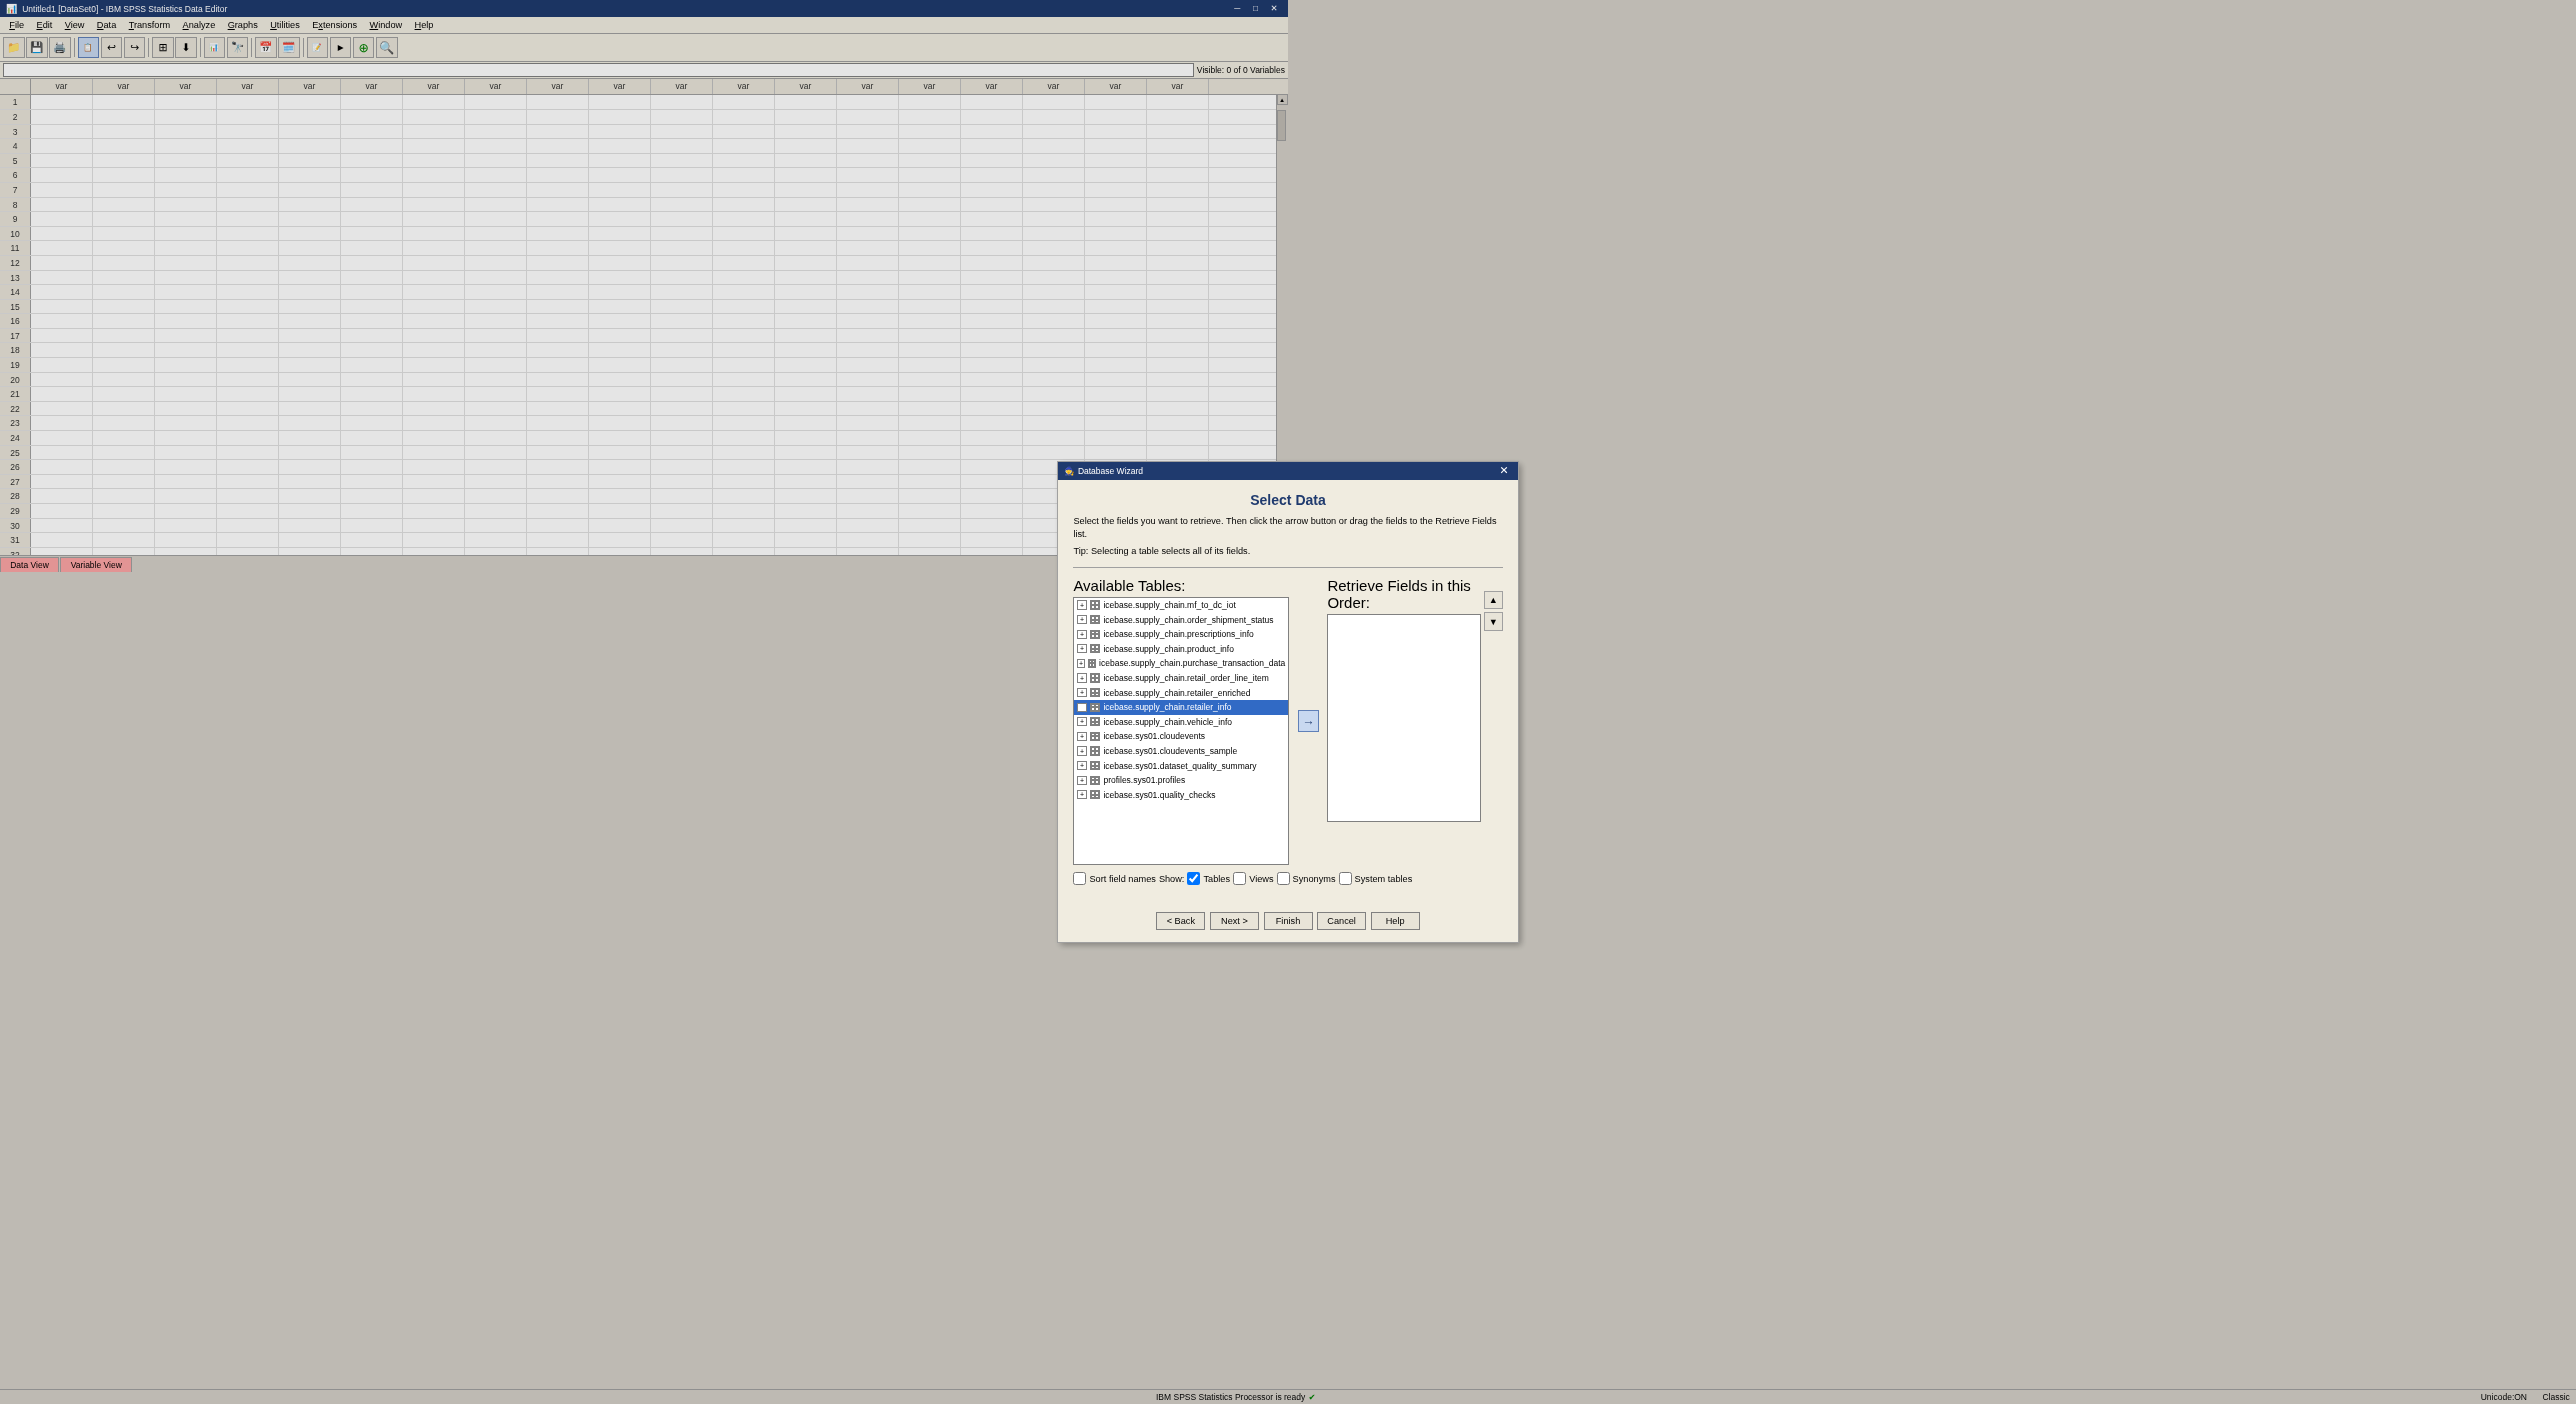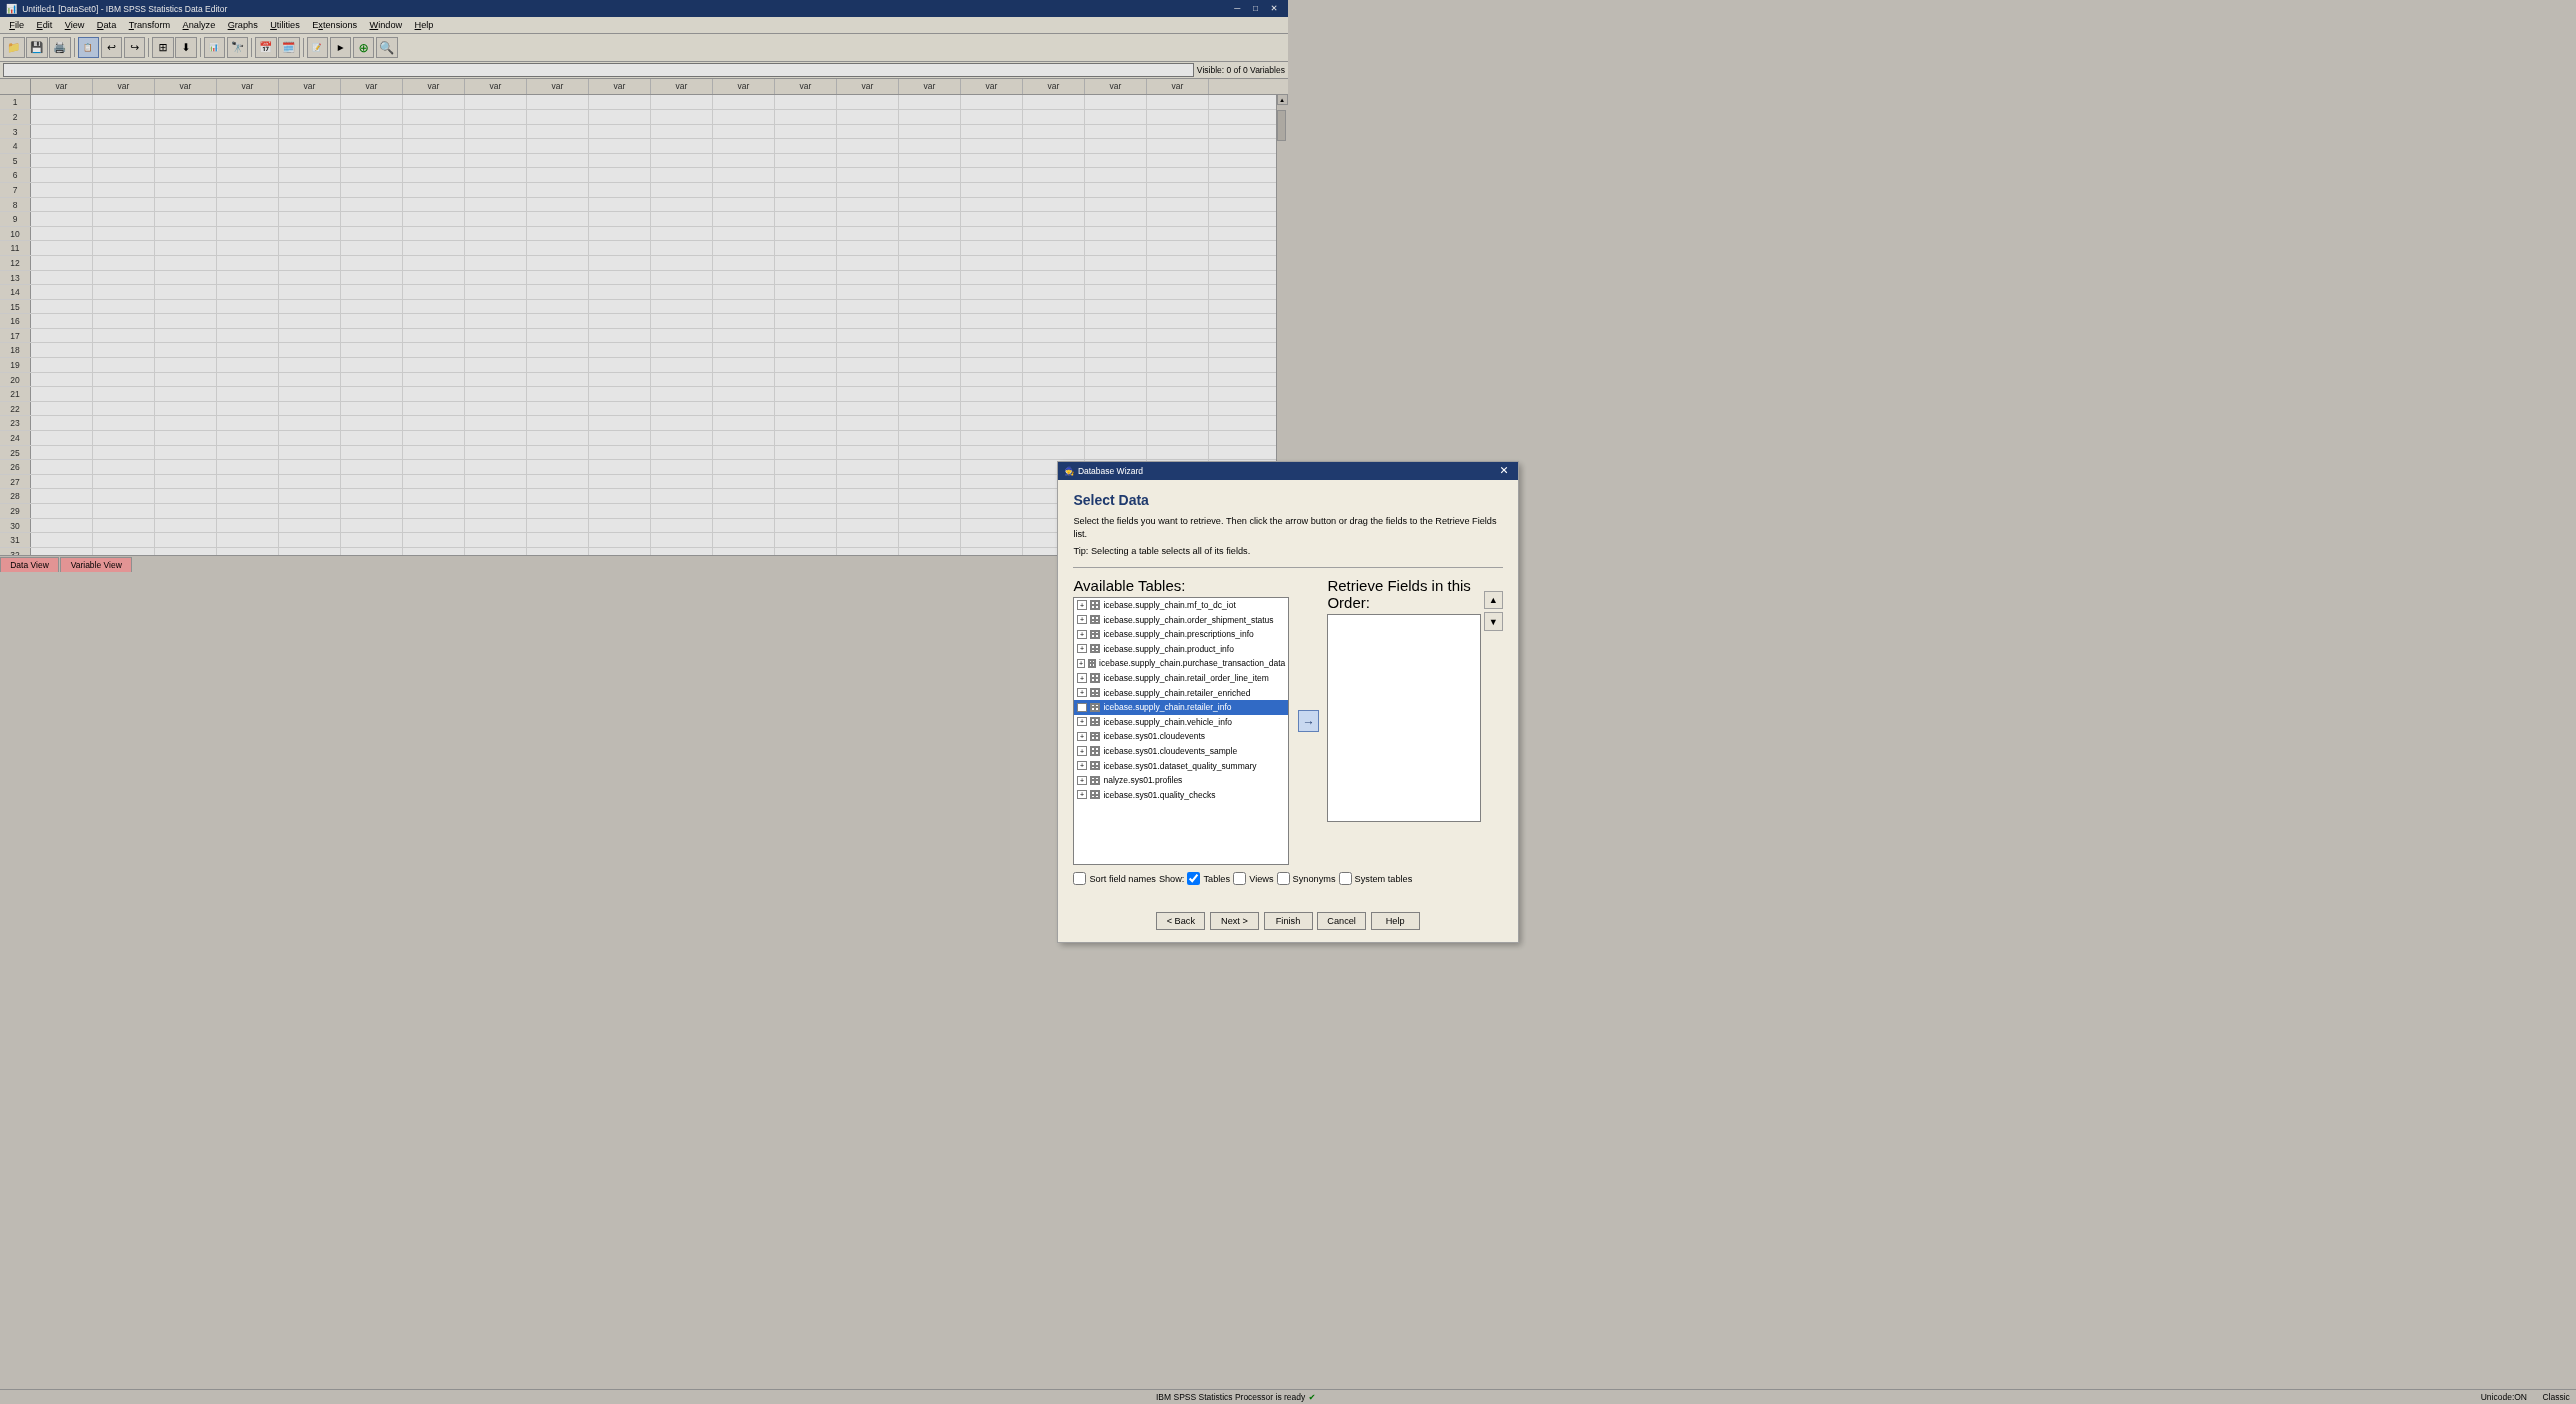--- a/index.html
+++ b/index.html
@@ -260,20 +260,21 @@
 
     .dialog-body {
       padding: 12.3px 15.4px;
     }
 
     .dialog-title {
       font-size: 14px;
       font-weight: bold;
       color: #1f3a6e;
       margin-bottom: 7px;
+      text-align: center;
     }
 
     .dialog-desc {
       font-size: 9.2px;
       margin-bottom: 4.6px;
       color: #000;
       line-height: 1.4;
     }
 
     .dialog-tip {
@@ -1435,21 +1436,21 @@
                 <span>icebase.sys01.dataset_quality_summary</span>
               </div>
               <div class="list-item">
                 <span class="expand-icon">+</span>
                 <span class="table-icon">
                   <span class="table-icon-cell"></span>
                   <span class="table-icon-cell"></span>
                   <span class="table-icon-cell"></span>
                   <span class="table-icon-cell"></span>
                 </span>
-                <span>nalyze.sys01.profiles</span>
+                <span>profiles.sys01.profiles</span>
               </div>
               <div class="list-item">
                 <span class="expand-icon">+</span>
                 <span class="table-icon">
                   <span class="table-icon-cell"></span>
                   <span class="table-icon-cell"></span>
                   <span class="table-icon-cell"></span>
                   <span class="table-icon-cell"></span>
                 </span>
                 <span>icebase.sys01.quality_checks</span>

